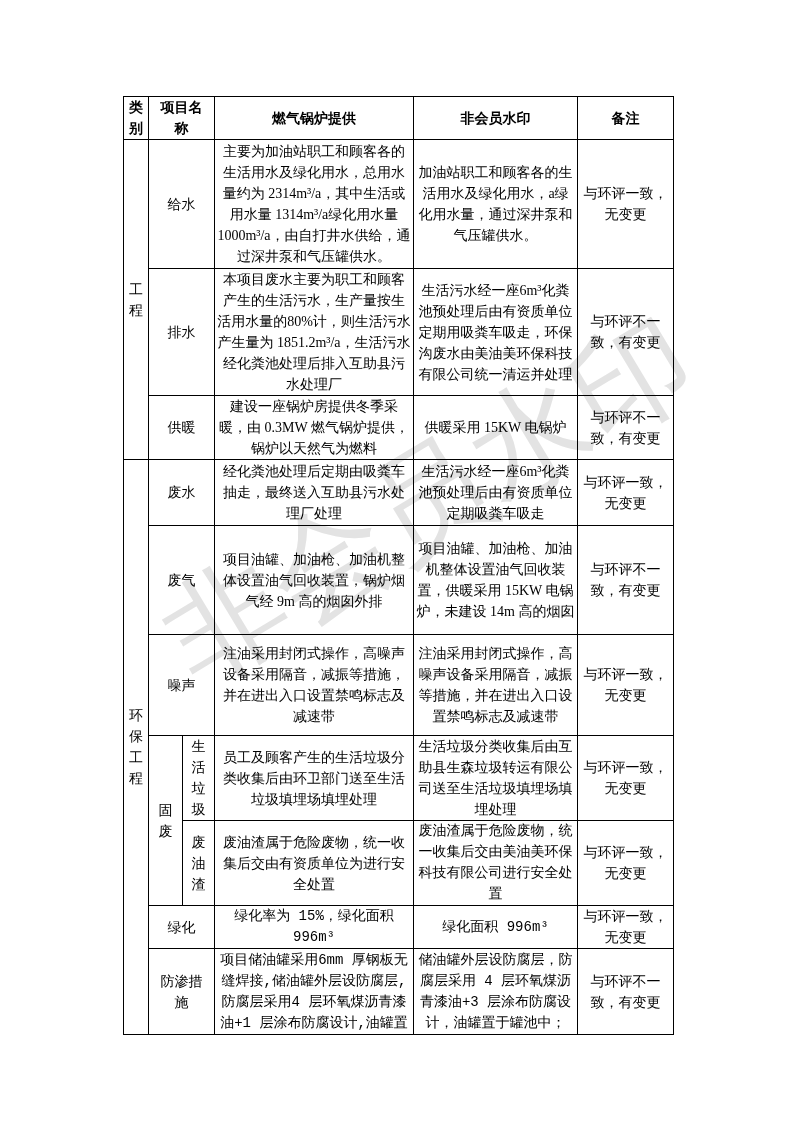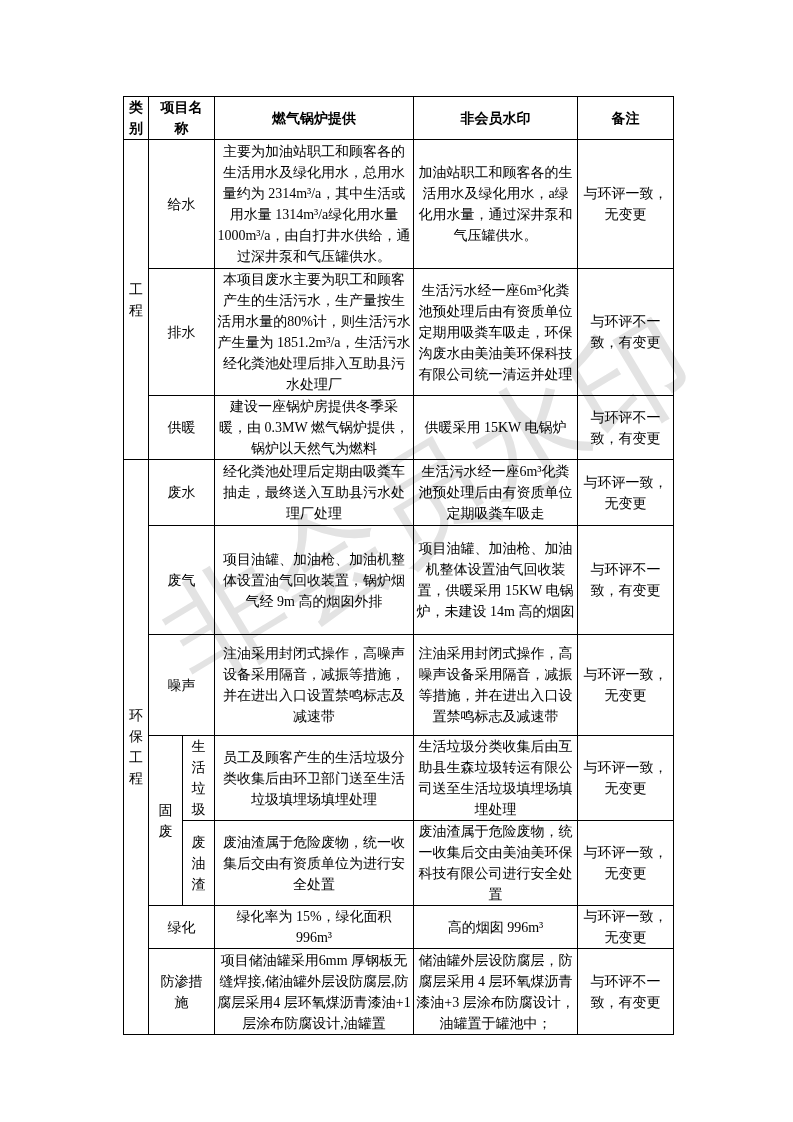--- a/index.html
+++ b/index.html
@@ -30,21 +30,21 @@
     border:1px solid #000;
     padding:0 2px;
     font-size:14px; line-height:21px;
     text-align:center; vertical-align:middle;
     overflow:hidden;
     background:transparent;
   }
   .cmp th { font-weight:bold; }
   .pre { white-space:pre-line; }
   .content { padding:0 3px; }
-  .left { text-align:left; }
+  .left { text-align:left;font-family:Liberation Mono, monospace; }
   .cat-top { vertical-align:top; padding-top:3px; }
   
   .rh  { height:42px; }
   .r0  { height:129px; }
   .r1  { height:121px; }
   .r2  { height:64px; }
   .r3  { height:66px; }
   .r4  { height:109px; }
   .r5  { height:101px; }
   .r6  { height:82px; }
@@ -143,21 +143,21 @@
 油
 渣</td>
     <td class="content">废油渣属于危险废物，统一收集后交由有资质单位为进行安全处置</td>
     <td class="content left">废油渣属于危险废物，统一收集后交由美油美环保科技有限公司进行安全处置</td>
     <td>与环评一致，无变更</td>
   </tr>
 
   <tr class="r8">
     <td colspan="2">绿化</td>
     <td class="content left">绿化率为 15%，绿化面积 996m³</td>
-    <td class="content left">高的烟囱 996m³</td>
+    <td class="content left">绿化面积 996m³</td>
     <td>与环评一致，无变更</td>
   </tr>
 
   <tr class="r9">
     <td class="pre" colspan="2">防渗措
 施</td>
     <td class="content left">项目储油罐采用6mm 厚钢板无缝焊接,储油罐外层设防腐层,防腐层采用4 层环氧煤沥青漆油+1 层涂布防腐设计,油罐置</td>
     <td class="content left">储油罐外层设防腐层，防腐层采用 4 层环氧煤沥青漆油+3 层涂布防腐设计，油罐置于罐池中；</td>
     <td>与环评不一致，有变更</td>
   </tr>

